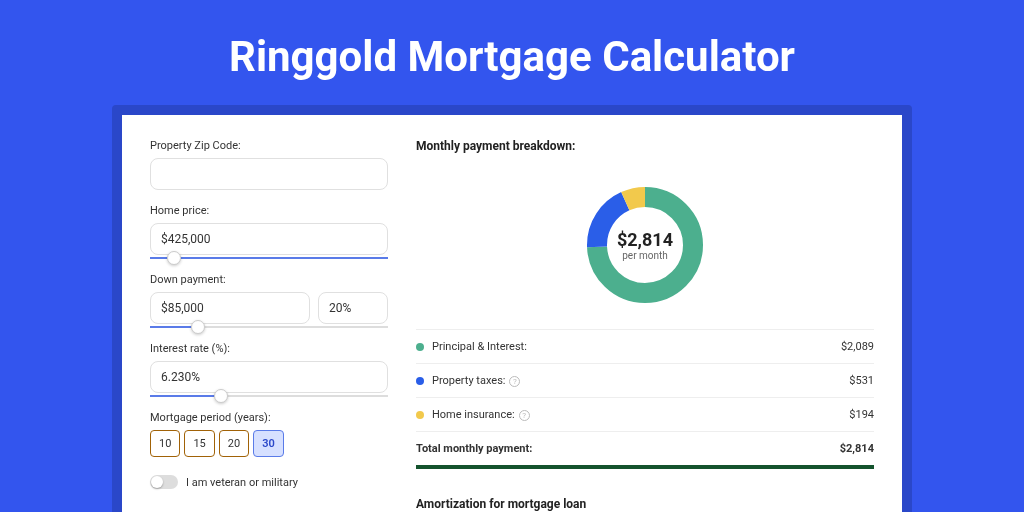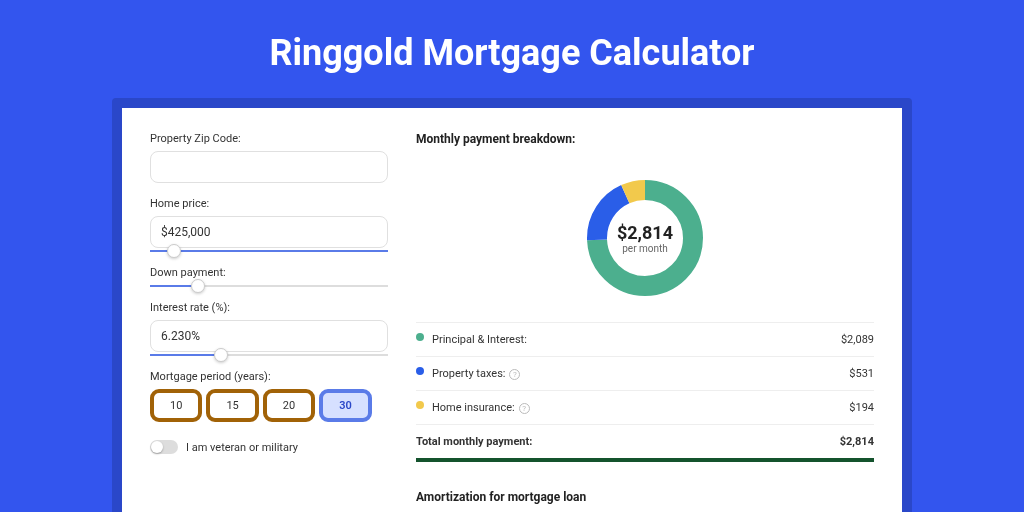--- a/index.html
+++ b/index.html
@@ -1,48 +1,48 @@
 <!DOCTYPE html>
 <html><head>
 <meta charset="utf-8">
 <style>
 *{box-sizing:border-box;margin:0;padding:0;font-family:-apple-system,BlinkMacSystemFont,"Segoe UI",Roboto,Arial,sans-serif}
 body{width:1024px;height:512px;background:#3355ee;overflow:hidden}
 .header{text-align:center;padding:32px 0 24px}
-.header h1{color:#fff;font-size:36px;font-weight:700}
+.header h1{color:#fff;font-size:42px;font-weight:700}
 .card-wrap{background:#2a47c9;padding:10px 10px 0;margin:0 112px;border-radius:4px 4px 0 0}
 .card{background:#fff;padding:24px 28px 0;display:flex;gap:28px;height:448px;overflow:hidden}
 .left{flex:0 0 238px}
 .right{flex:1;min-width:0}
 .fg{margin-bottom:14px}
 .lbl{font-size:11px;color:#333;margin-bottom:6px;display:block}
 .inp{width:100%;border:1px solid #e0e0e0;border-radius:8px;padding:8px 10px;font-size:12px;color:#333;background:#fff}
 .slider-track{height:2px;background:#5a7be8;margin-top:2px;position:relative}
 .slider-track.gray{background:#ddd}
 .slider-track .fill{position:absolute;left:0;top:0;height:2px;background:#5a7be8}
 .thumb{position:absolute;width:14px;height:14px;background:#fff;border:1px solid #ccc;border-radius:50%;top:-6px;transform:translateX(-50%);box-shadow:0 1px 3px rgba(0,0,0,.2)}
 .row{display:flex;gap:8px}
 .row .inp:first-child{flex:1}
 .row .inp:last-child{width:70px}
 .periods{display:flex;gap:4px}
-.pbtn{border:4px solid #a16207;background:#fff;padding:6px 16px;font-size:11px;border-radius:9px;cursor:pointer;color:#333}
+.pbtn{border:1px solid #a16207;background:#fff;padding:6px 8px;font-size:11px;border-radius:4px;cursor:pointer;color:#333}
 .pbtn.active{background:#d6e0ff;border-color:#5a7be8;color:#2a47c9;font-weight:600}
 .toggle-row{display:flex;align-items:center;gap:8px;margin-top:18px}
 .toggle{width:28px;height:14px;background:#ddd;border-radius:7px;position:relative}
 .toggle .knob{width:12px;height:12px;background:#fff;border-radius:50%;position:absolute;top:1px;left:1px;box-shadow:0 1px 2px rgba(0,0,0,.3)}
 .toggle-lbl{font-size:11px;color:#333}
 .rtitle{font-size:12px;font-weight:700;color:#222;margin-bottom:32px}
 .donut-wrap{display:flex;justify-content:center;margin-bottom:24px}
 .donut{position:relative;width:120px;height:120px}
 .donut svg{transform:rotate(-90deg)}
 .donut-center{position:absolute;top:50%;left:50%;transform:translate(-50%,-50%);text-align:center}
 .donut-center .big{font-size:18px;font-weight:700;color:#222}
 .donut-center .small{font-size:10px;color:#666}
 .legend{border-top:1px solid #eee}
-.lrow{display:flex;align-items:flex-start;padding:10px 0;border-bottom:1px solid #eee;font-size:11px}
+.lrow{display:flex;align-items:center;padding:10px 0;border-bottom:1px solid #eee;font-size:11px}
 .lrow.total{font-weight:700;border-bottom:4px solid #14532d}
 .dot{width:8px;height:8px;border-radius:50%;margin-right:8px;flex-shrink:0}
 .dot.g{background:#4caf8e}
 .dot.b{background:#2a5ee8}
 .dot.y{background:#f2c94c}
 .llabel{flex:1;color:#333}
 .lval{color:#333}
 .help{display:inline-block;width:11px;height:11px;border:1px solid #bbb;border-radius:50%;font-size:8px;line-height:9px;text-align:center;color:#bbb;margin-left:4px}
 .amort{margin-top:28px}
 .atitle{font-size:12px;font-weight:700;color:#222;margin-bottom:10px}
@@ -67,20 +67,24 @@
   <div class="fg">
     <label class="lbl">Home price:</label>
     <input class="inp" value="$425,000" style="">
     <div class="slider-track">
       <div class="thumb" style="left:10%"></div>
     </div>
   </div>
 
   <div class="fg">
     <label class="lbl">Down payment:</label>
+    <div class="row">
+      <input class="inp" value="$85,000" style="">
+      <input class="inp" value="20%" style="">
+    </div>
     <div class="slider-track gray">
       <div class="fill" style="width:20%"></div>
       <div class="thumb" style="left:20%"></div>
     </div>
   </div>
 
   <div class="fg">
     <label class="lbl">Interest rate (%):</label>
     <input class="inp" value="6.230%" style="">
     <div class="slider-track gray">

